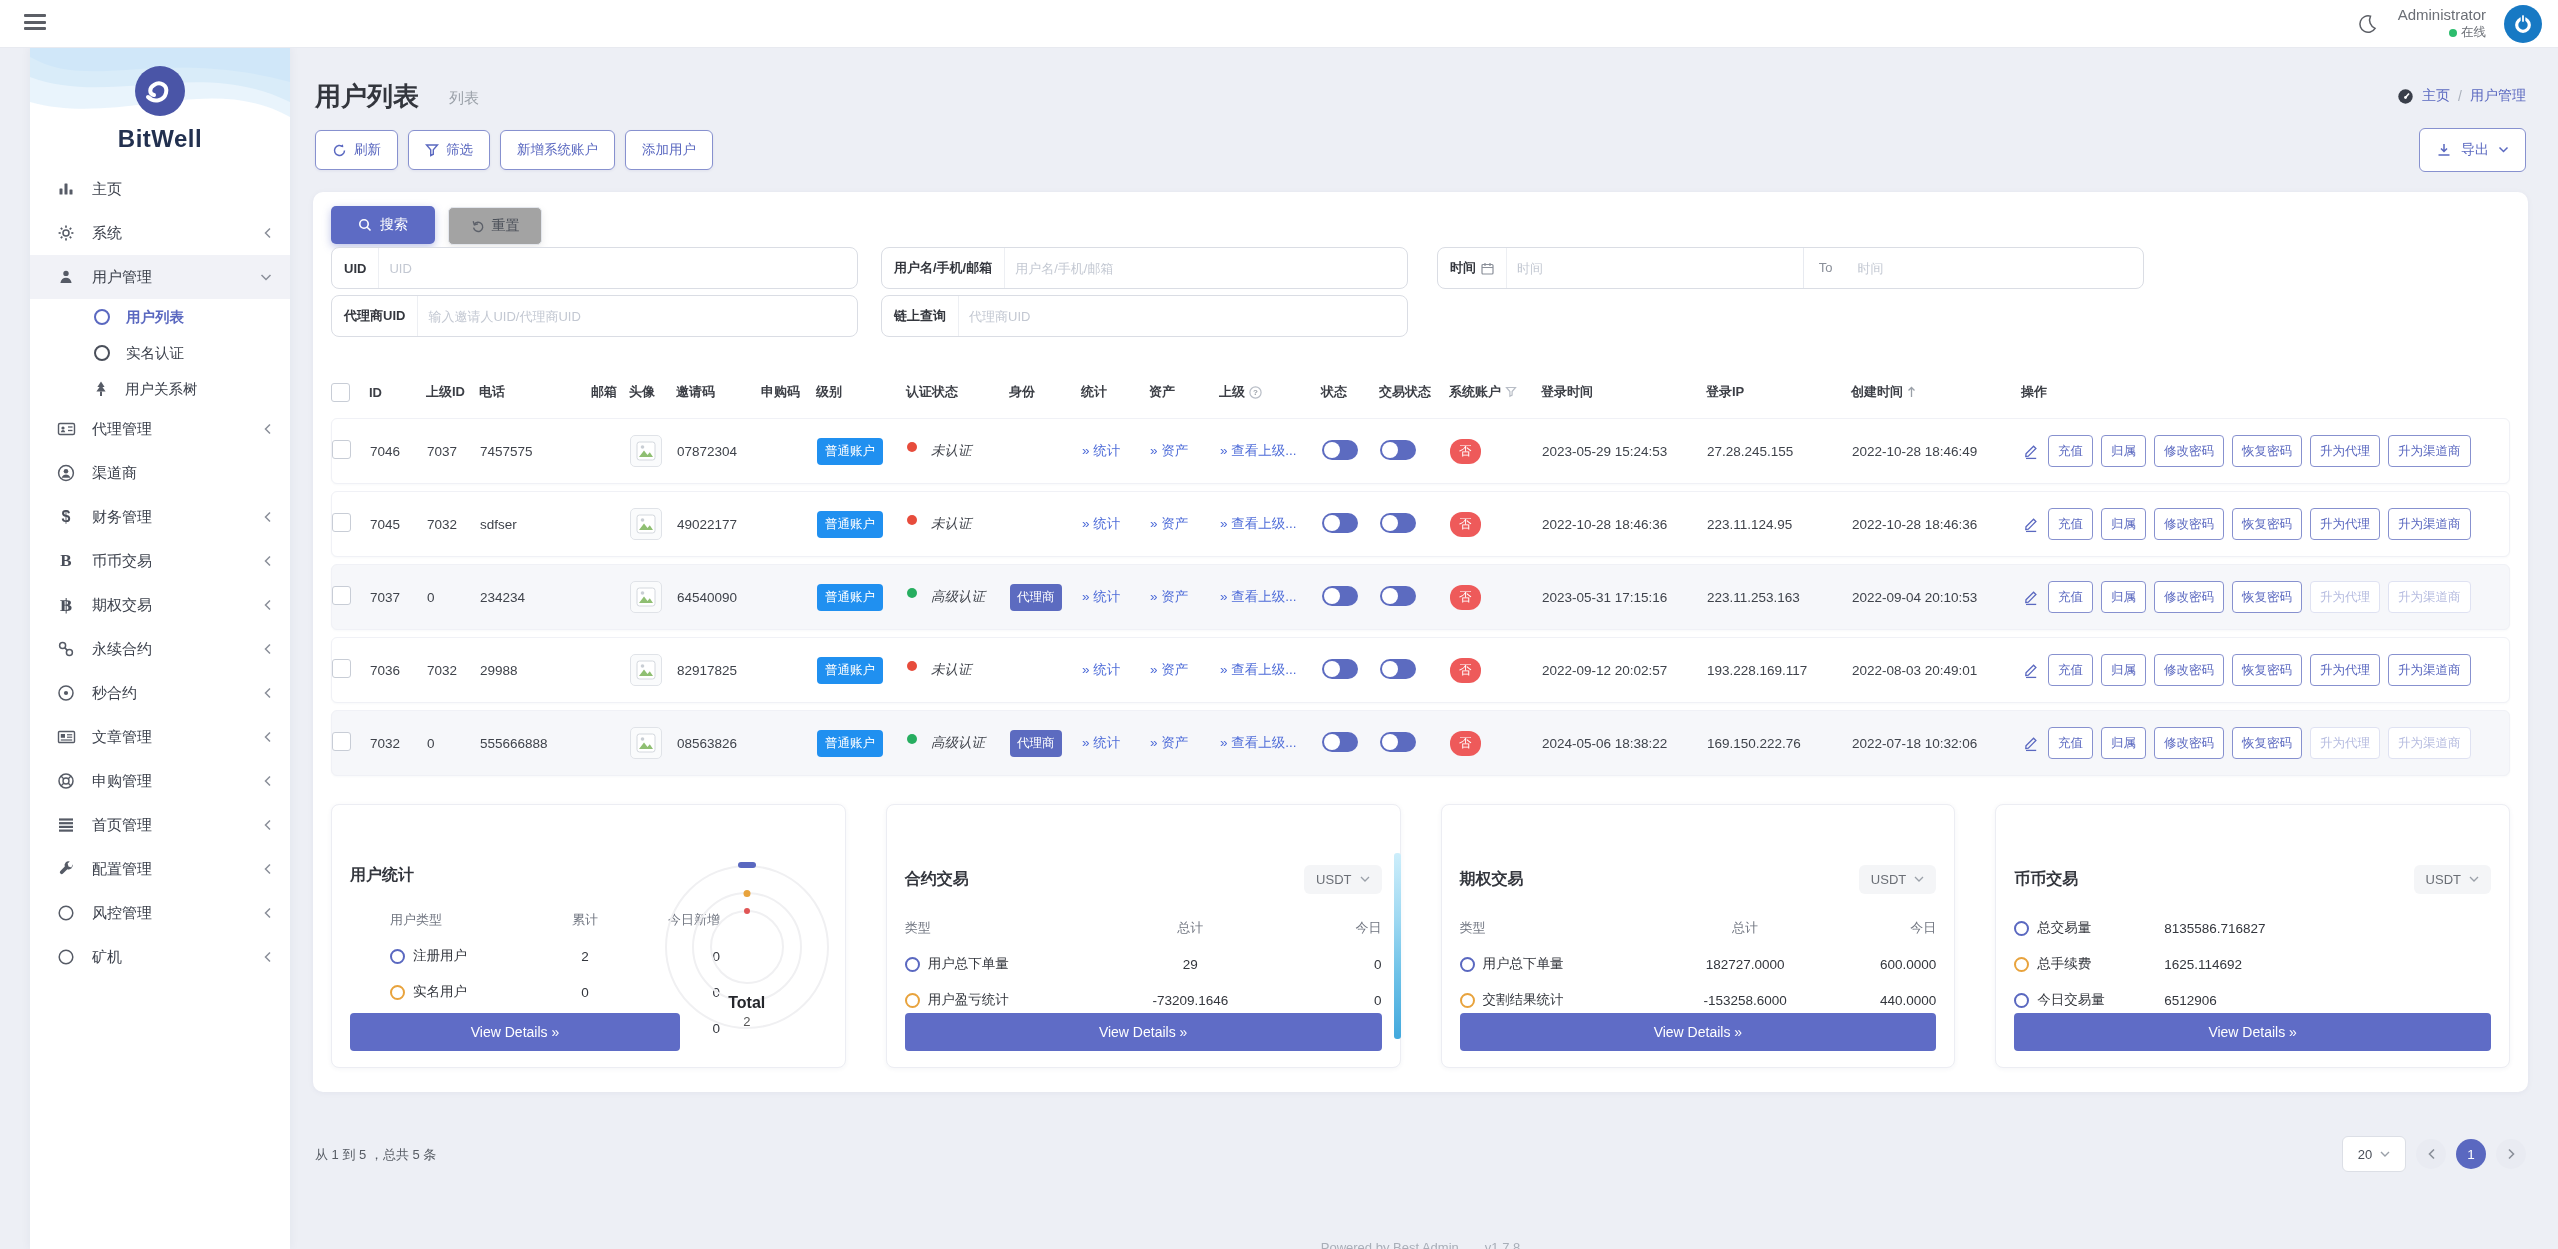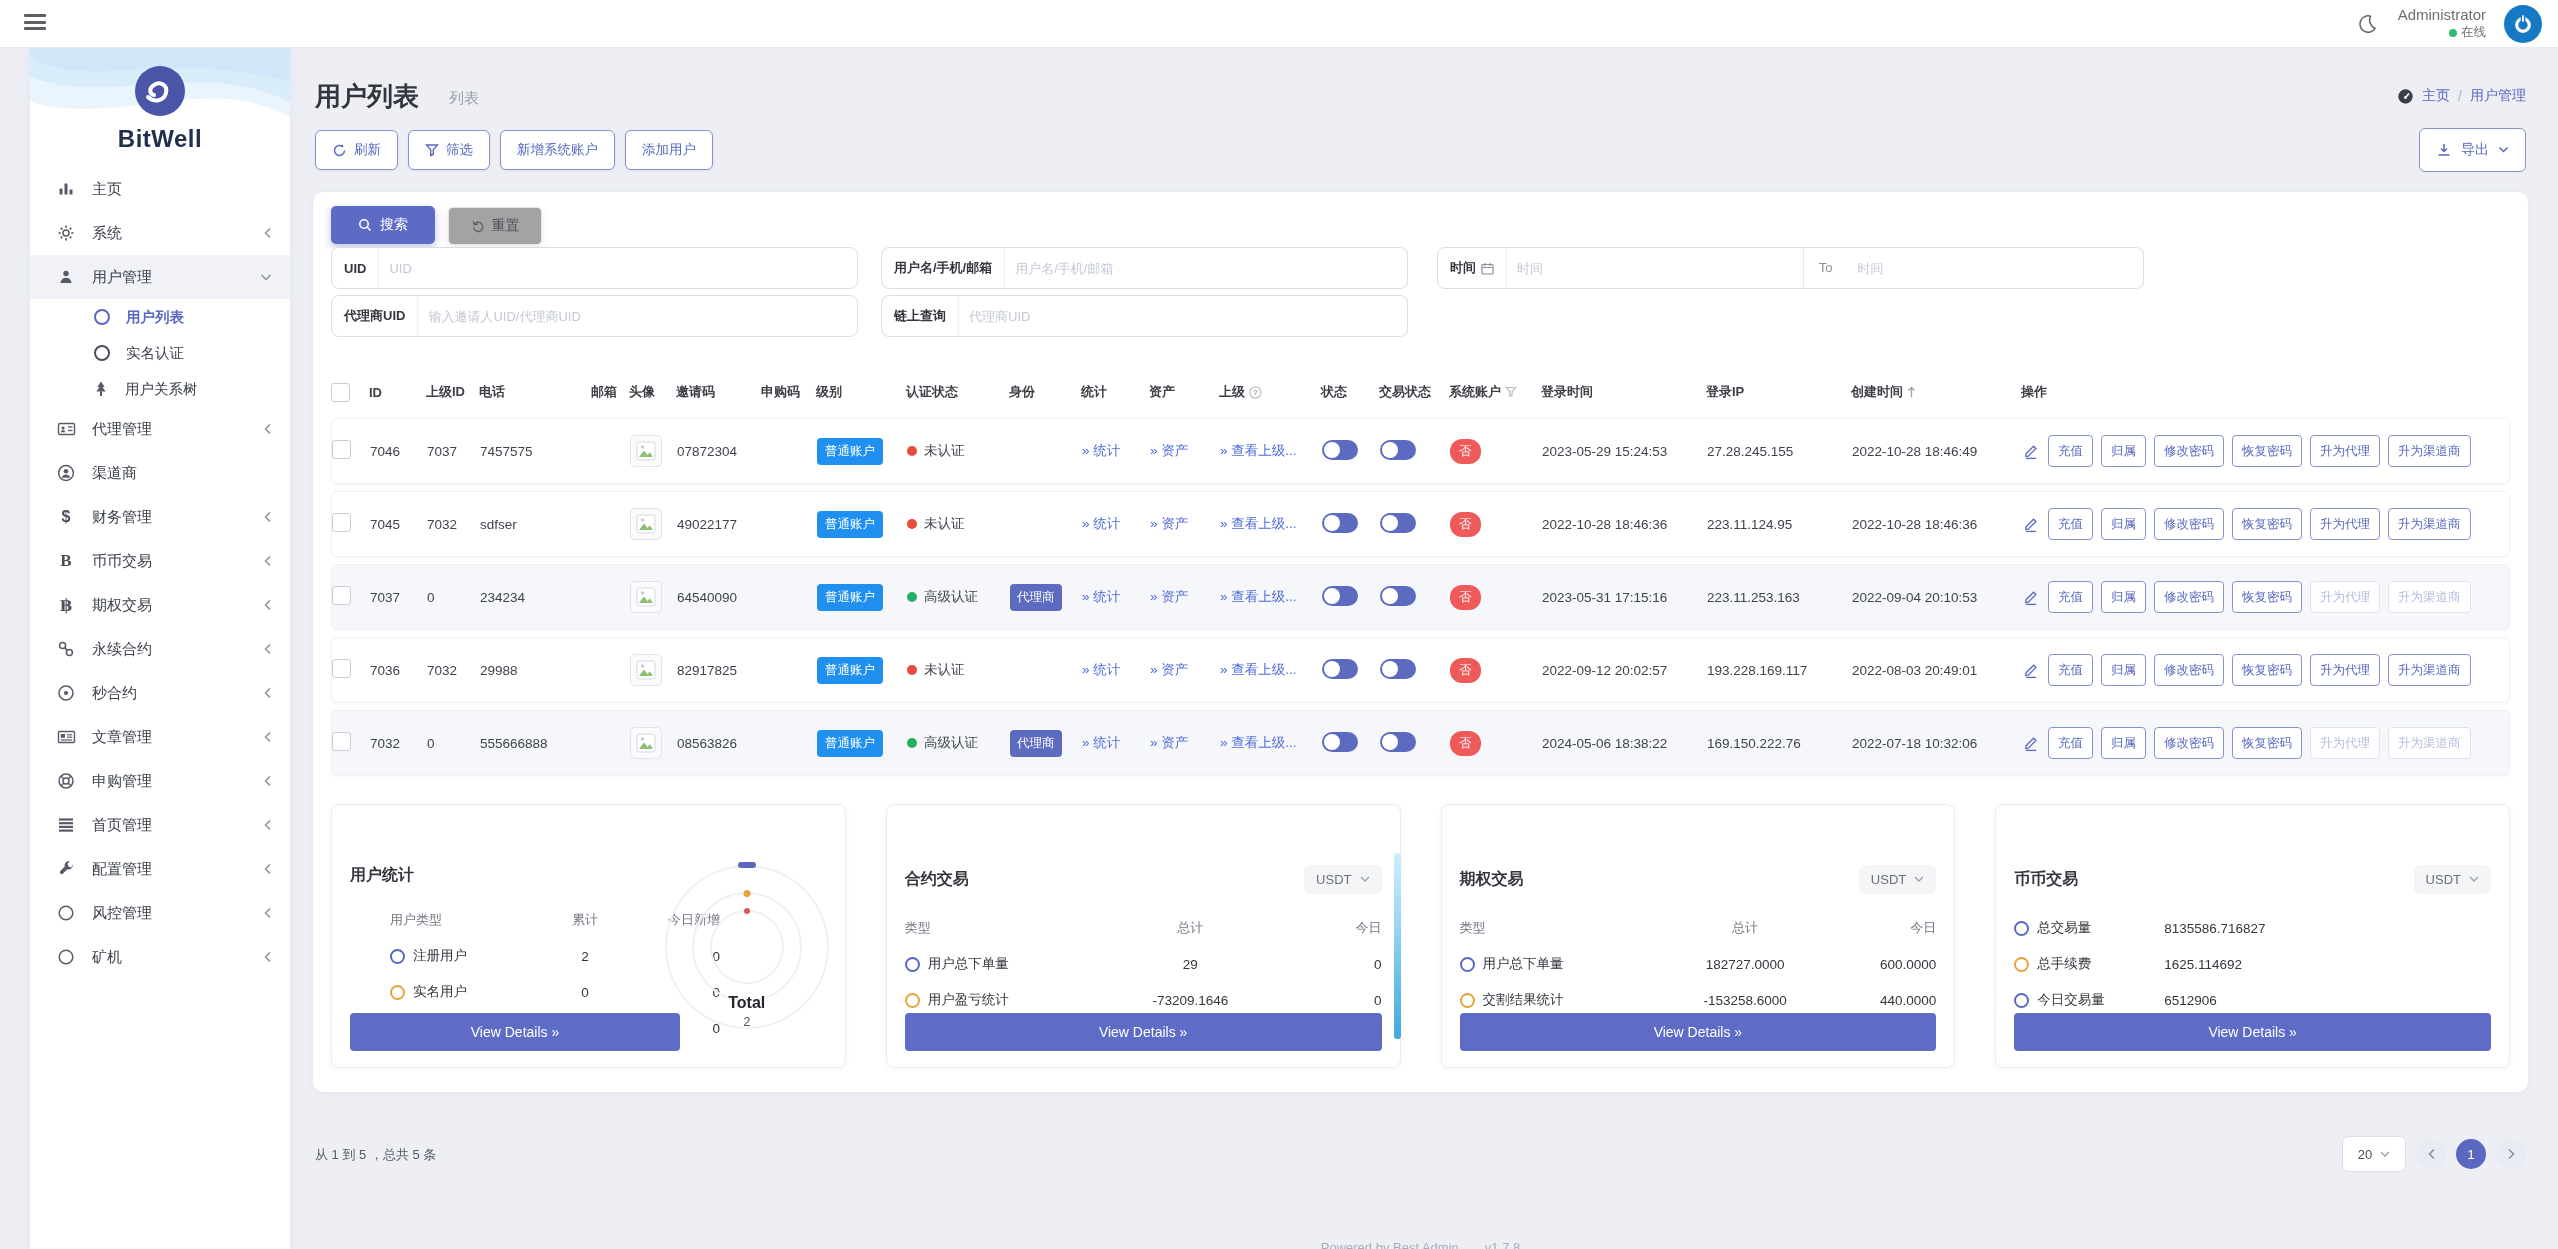--- a/index.html
+++ b/index.html
@@ -61,21 +61,21 @@
   .thead{position:absolute;left:18px;top:186px;width:2179px;height:28px;}
   .th{font-size:13px;font-weight:bold;color:#3c3f46;display:flex;align-items:center;gap:4px;white-space:nowrap;}
   .tbody{position:absolute;left:18px;top:226px;width:2179px;}
   .trow{height:64px;background:#fff;border:1px solid #f0f1f6;border-radius:6px;margin-bottom:7px;box-shadow:0 1px 2px rgba(40,50,90,.03);}
   .trow.shaded{background:#f6f7fa;}
   .td{font-size:13.5px;color:#3f434b;white-space:nowrap;overflow:hidden;text-overflow:ellipsis;}
   .cb{width:17px;height:17px;border:1.5px solid #c8cdd6;border-radius:3px;background:#fff;display:inline-block;cursor:pointer;}
   .badge-level{display:inline-block;background:#2090f0;color:#fff;font-size:12.5px;padding:5px 8px;border-radius:4px;}
   .badge-identity{display:inline-block;background:#5c6bc0;color:#fff;font-size:12.5px;padding:5px 7px;border-radius:4px;}
   .badge-no{display:inline-block;background:#ee5a5a;color:#fff;font-size:12.5px;padding:4px 9px;border-radius:12px;}
-  .authcell{display:flex;align-items:center;gap:7px;}
+  .authcell{display:flex;align-items:flex-start;gap:14px;font-style:italic;}
   .adot{width:10px;height:10px;border-radius:50%;display:inline-block;}
   .adot.red{background:#e74c3c;}
   .adot.green{background:#27ae60;}
   .tlink{color:#4d6bd8;font-size:13.5px;cursor:pointer;white-space:nowrap;overflow:hidden;text-overflow:ellipsis;display:block;}
   .switch{width:36px;height:20px;border-radius:10px;background:#5c6bc0;position:relative;display:inline-block;cursor:pointer;}
   .switch .knob{position:absolute;left:2px;top:2px;width:16px;height:16px;border-radius:50%;background:#fff;}
   .avatar-ph{width:30px;height:30px;border:1px solid #e0e3e8;border-radius:5px;background:#fafbfc;display:flex;align-items:center;justify-content:center;}
   .actions{display:flex;align-items:center;gap:8px;padding-right:4px;}
   .abtn{height:30px;border:1px solid #8791cf;border-radius:4px;background:#fff;color:#5a68c0;font-size:12.5px;padding:0 9px;display:flex;align-items:center;cursor:pointer;white-space:nowrap;}
   .abtn.disabled{border-color:#dfe2f2;color:#b6bce0;cursor:default;}

